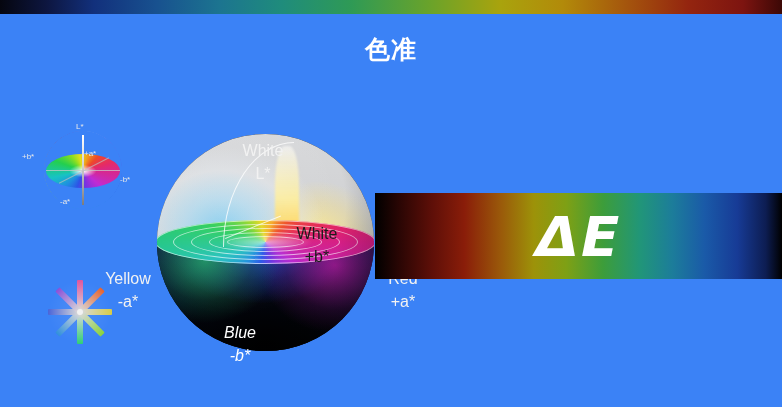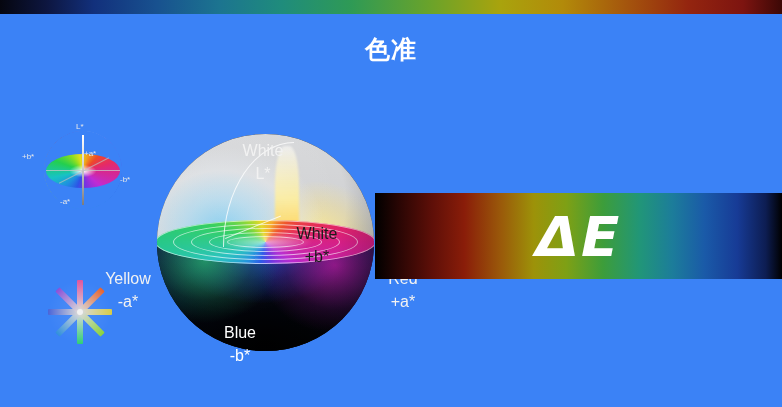--- a/index.html
+++ b/index.html
@@ -265,21 +265,21 @@
     text-align: center;
     line-height: 23px;
     font-size: 16px;
     white-space: nowrap;
     margin-top: 45px;
   }
   .lbl .l2 { display: block; }
   #lbl-white  { left: 213px; top: 94px;  width: 100px; color: #f2f2f2; }
   #lbl-yellow { left: 275px; top: 177px; width: 84px;  color: #1c1c1c; }
   #lbl-green  { left: 84px;  top: 222px; width: 88px;  color: #f2f2f2; }
-  #lbl-blue   { left: 196px; top: 276px; width: 88px;  color: #ffffff; }
+  #lbl-blue   { left: 196px; top: 276px; width: 88px;  color: #ffffff; font-style: italic; }
   #lbl-red    { left: 368px; top: 222px; width: 70px;  color: #f2f2f2; }
 
   
   #delta-bar {
     position: absolute;
     left: 375px; top: 193px;
     width: 407px; height: 86px;
     background: linear-gradient(90deg,
       #000000 0%,
       #2a0604 6%,

